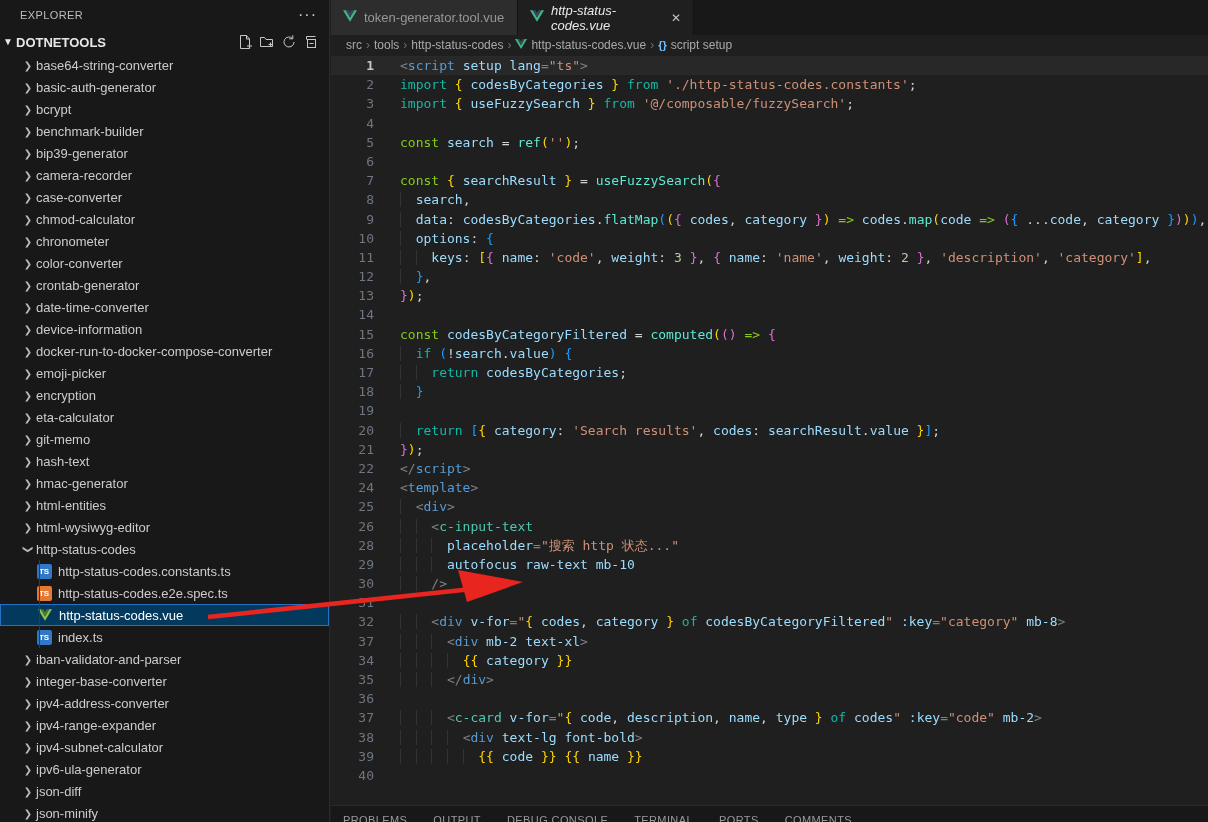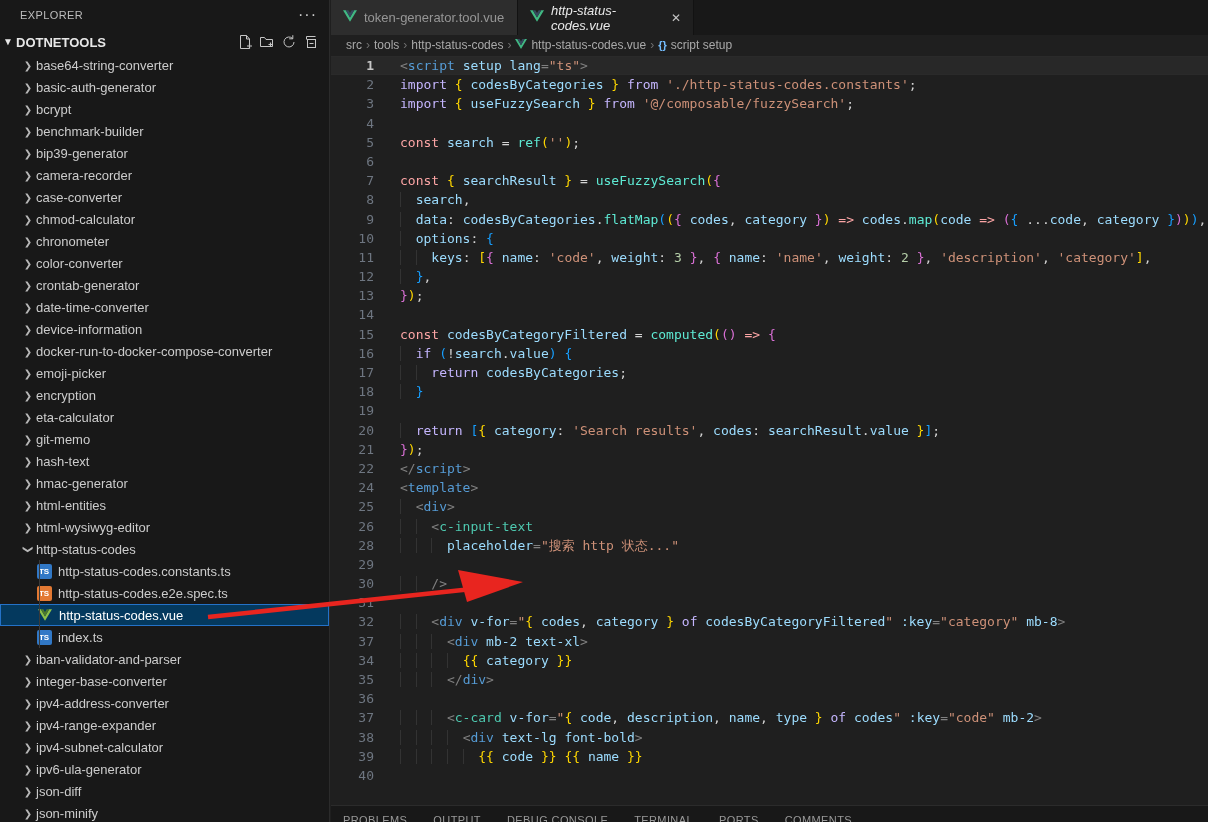--- a/index.html
+++ b/index.html
@@ -36,21 +36,21 @@
   
   .code{position:absolute;top:55px;left:0;right:0;bottom:17px;overflow:hidden;
     font-family:"DejaVu Sans Mono","Liberation Mono",monospace;font-size:13px;line-height:19.2px;padding-top:1px;}
   .code-line{display:flex;height:19.2px;white-space:pre;}
   .code-line.current{background:rgba(255,255,255,.045);box-shadow:inset 0 1px 0 #2a2a2a, inset 0 -1px 0 #2a2a2a;}
   .gutter{flex:none;width:43px;text-align:right;color:#6e7681;}
   .code-line.current .gutter{color:#c6c6c6;font-weight:bold;}
   .lc{margin-left:26px;white-space:pre;}
   .ind{background-image:repeating-linear-gradient(to right,#333333 0,#333333 1px,transparent 1px,transparent 2ch);}
   .tk-p{color:#808080}.tk-tag{color:#569cd6}.tk-cmp{color:#4ec9b0}.tk-at{color:#9cdcfe}
-  .tk-s{color:#ce9178}.tk-k{color:#c4b5fd}.tk-kb{color:#fca5a5}.tk-v{color:#9cdcfe}
+  .tk-s{color:#ce9178}.tk-k{color:#14b8a6}.tk-kb{color:#84cc16}.tk-v{color:#9cdcfe}
   .tk-f{color:#5eead4}.tk-n{color:#b5cea8}.tk-b1{color:#ffd700}.tk-b2{color:#da70d6}
   .tk-b3{color:#179fff}.tk-w{color:#d4d4d4}
   
   .panel{position:absolute;left:0;right:0;bottom:0;height:17px;background:#181818;border-top:1px solid #2b2b2b;
     overflow:hidden;box-sizing:border-box;}
   .panel-tabs{display:flex;gap:26px;padding:8px 0 0 12px;font-size:11px;letter-spacing:.4px;color:#9a9a9a;}
   
   .overlay{position:absolute;left:0;top:0;width:1208px;height:822px;pointer-events:none;z-index:50;}
 </style>
 </head>
@@ -303,21 +303,21 @@
       <div class="code-line"><span class="gutter">17</span><span class="lc"><span class="ind">    </span><span class="tk-k">return</span><span class="tk-w"> </span><span class="tk-v">codesByCategories</span><span class="tk-w">;</span></span></div>
       <div class="code-line"><span class="gutter">18</span><span class="lc"><span class="ind">  </span><span class="tk-b3">}</span></span></div>
       <div class="code-line"><span class="gutter">19</span><span class="lc"></span></div>
       <div class="code-line"><span class="gutter">20</span><span class="lc"><span class="ind">  </span><span class="tk-k">return</span><span class="tk-w"> </span><span class="tk-b3">[</span><span class="tk-b1">{ </span><span class="tk-v">category</span><span class="tk-w">: </span><span class="tk-s">'Search results'</span><span class="tk-w">, </span><span class="tk-v">codes</span><span class="tk-w">: </span><span class="tk-v">searchResult</span><span class="tk-w">.</span><span class="tk-v">value</span><span class="tk-b1"> }</span><span class="tk-b3">]</span><span class="tk-w">;</span></span></div>
       <div class="code-line"><span class="gutter">21</span><span class="lc"><span class="tk-b2">}</span><span class="tk-b1">)</span><span class="tk-w">;</span></span></div>
       <div class="code-line"><span class="gutter">22</span><span class="lc"><span class="tk-p">&lt;/</span><span class="tk-tag">script</span><span class="tk-p">&gt;</span></span></div>
       <div class="code-line"><span class="gutter">24</span><span class="lc"><span class="tk-p">&lt;</span><span class="tk-tag">template</span><span class="tk-p">&gt;</span></span></div>
       <div class="code-line"><span class="gutter">25</span><span class="lc"><span class="ind">  </span><span class="tk-p">&lt;</span><span class="tk-tag">div</span><span class="tk-p">&gt;</span></span></div>
       <div class="code-line"><span class="gutter">26</span><span class="lc"><span class="ind">    </span><span class="tk-p">&lt;</span><span class="tk-cmp">c-input-text</span></span></div>
       <div class="code-line"><span class="gutter">28</span><span class="lc"><span class="ind">      </span><span class="tk-at">placeholder</span><span class="tk-p">=</span><span class="tk-s">"搜索 http 状态..."</span></span></div>
-      <div class="code-line"><span class="gutter">29</span></div>
+      <div class="code-line"><span class="gutter">29</span><span class="lc"><span class="ind">      </span><span class="tk-at">autofocus</span><span class="tk-w"> </span><span class="tk-at">raw-text</span><span class="tk-w"> </span><span class="tk-at">mb-10</span></span></div>
       <div class="code-line"><span class="gutter">30</span><span class="lc"><span class="ind">    </span><span class="tk-p">/&gt;</span></span></div>
       <div class="code-line"><span class="gutter">31</span><span class="lc"></span></div>
       <div class="code-line"><span class="gutter">32</span><span class="lc"><span class="ind">    </span><span class="tk-p">&lt;</span><span class="tk-tag">div</span><span class="tk-w"> </span><span class="tk-at">v-for</span><span class="tk-p">=</span><span class="tk-s">"</span><span class="tk-b1">{ </span><span class="tk-v">codes</span><span class="tk-w">, </span><span class="tk-v">category</span><span class="tk-b1"> }</span><span class="tk-k"> of </span><span class="tk-v">codesByCategoryFiltered</span><span class="tk-s">"</span><span class="tk-w"> </span><span class="tk-at">:key</span><span class="tk-p">=</span><span class="tk-s">"category"</span><span class="tk-w"> </span><span class="tk-at">mb-8</span><span class="tk-p">&gt;</span></span></div>
       <div class="code-line"><span class="gutter">37</span><span class="lc"><span class="ind">      </span><span class="tk-p">&lt;</span><span class="tk-tag">div</span><span class="tk-w"> </span><span class="tk-at">mb-2</span><span class="tk-w"> </span><span class="tk-at">text-xl</span><span class="tk-p">&gt;</span></span></div>
       <div class="code-line"><span class="gutter">34</span><span class="lc"><span class="ind">        </span><span class="tk-b1">{{ </span><span class="tk-v">category</span><span class="tk-b1"> }}</span></span></div>
       <div class="code-line"><span class="gutter">35</span><span class="lc"><span class="ind">      </span><span class="tk-p">&lt;/</span><span class="tk-tag">div</span><span class="tk-p">&gt;</span></span></div>
       <div class="code-line"><span class="gutter">36</span><span class="lc"></span></div>
       <div class="code-line"><span class="gutter">37</span><span class="lc"><span class="ind">      </span><span class="tk-p">&lt;</span><span class="tk-cmp">c-card</span><span class="tk-w"> </span><span class="tk-at">v-for</span><span class="tk-p">=</span><span class="tk-s">"</span><span class="tk-b1">{ </span><span class="tk-v">code</span><span class="tk-w">, </span><span class="tk-v">description</span><span class="tk-w">, </span><span class="tk-v">name</span><span class="tk-w">, </span><span class="tk-v">type</span><span class="tk-b1"> }</span><span class="tk-k"> of </span><span class="tk-v">codes</span><span class="tk-s">"</span><span class="tk-w"> </span><span class="tk-at">:key</span><span class="tk-p">=</span><span class="tk-s">"code"</span><span class="tk-w"> </span><span class="tk-at">mb-2</span><span class="tk-p">&gt;</span></span></div>
       <div class="code-line"><span class="gutter">38</span><span class="lc"><span class="ind">        </span><span class="tk-p">&lt;</span><span class="tk-tag">div</span><span class="tk-w"> </span><span class="tk-at">text-lg</span><span class="tk-w"> </span><span class="tk-at">font-bold</span><span class="tk-p">&gt;</span></span></div>
       <div class="code-line"><span class="gutter">39</span><span class="lc"><span class="ind">          </span><span class="tk-b1">{{ </span><span class="tk-v">code</span><span class="tk-b1"> }}</span><span class="tk-w"> </span><span class="tk-b1">{{ </span><span class="tk-v">name</span><span class="tk-b1"> }}</span></span></div>

